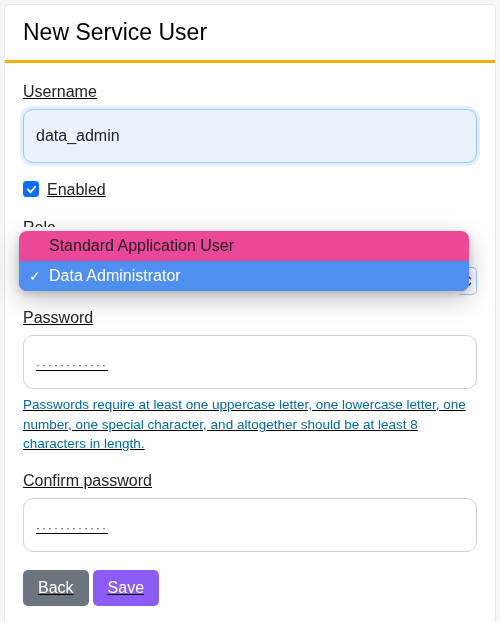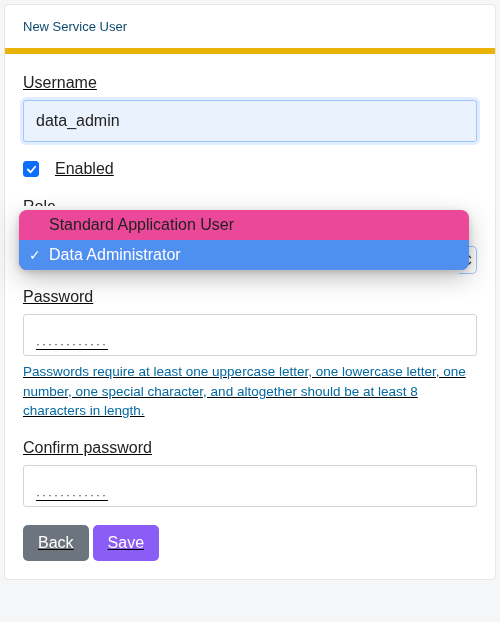--- a/index.html
+++ b/index.html
@@ -11,54 +11,54 @@
     overflow: hidden;
   }
   .card {
     background: #fff;
     border: 1px solid #e4e6e8;
     border-radius: 4px;
     margin: 4px 4px 0 4px;
   }
   .card-header {
     padding: 14px 18px;
-    border-bottom: 6px solid #eab308;
-    font-size: 13px;
-    color: #0c4a6e;
+    border-bottom: 3px solid #eab308;
+    font-size: 23px;
+    color: #000000;
   }
   .card-body {
     padding: 20px 18px 18px 18px;
     text-decoration: underline;
   }
   .form-group { margin-bottom: 18px; }
   .form-label {
     display: block;
     font-size: 16px;
     color: #222;
     margin-bottom: 8px;
   }
   .form-input {
     width: 100%;
-    height: 42px;
+    height: 54px;
     padding: 8px 12px;
     font-size: 16px;
     border: 1px solid #ced4da;
-    border-radius: 3px;
+    border-radius: 10px;
     background: #fff;
     color: #222;
   }
   .form-input.focused {
     background: #eaf2fe;
     border-color: #9ec5fe;
     box-shadow: 0 0 0 3px rgba(13,110,253,0.12);
   }
   .check-row {
     display: flex;
-    align-items: center;
-    gap: 16px;
+    align-items: flex-start;
+    gap: 8px;
     margin-bottom: 20px;
   }
   .checkbox {
     width: 16px;
     height: 16px;
     border-radius: 3px;
     background: #0d6efd;
     border: 1px solid #0d6efd;
     display: flex;
     align-items: center;

